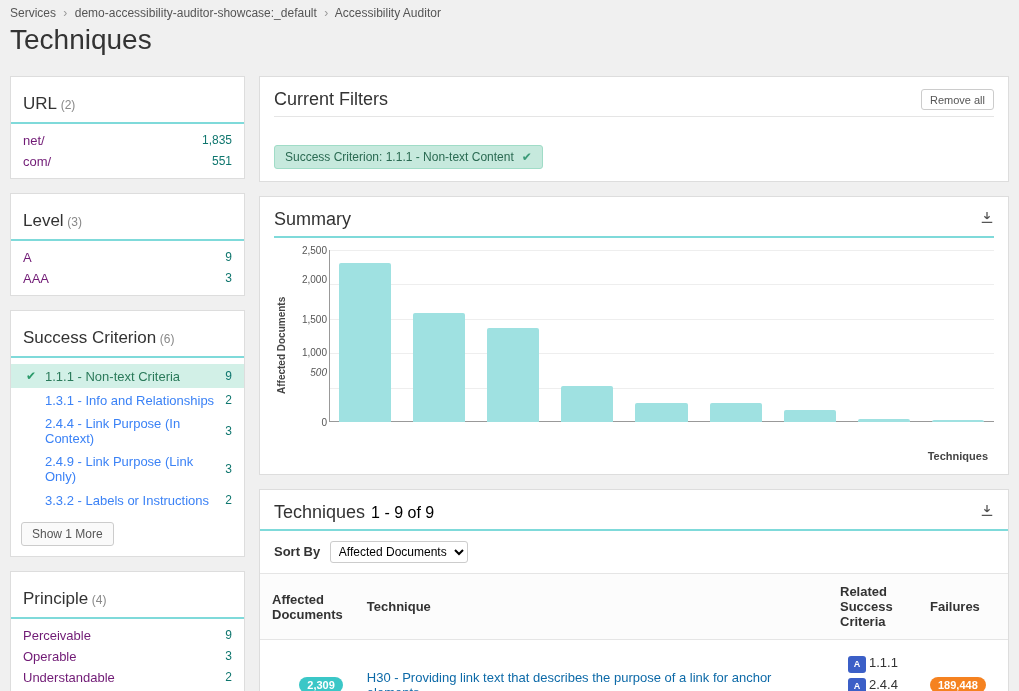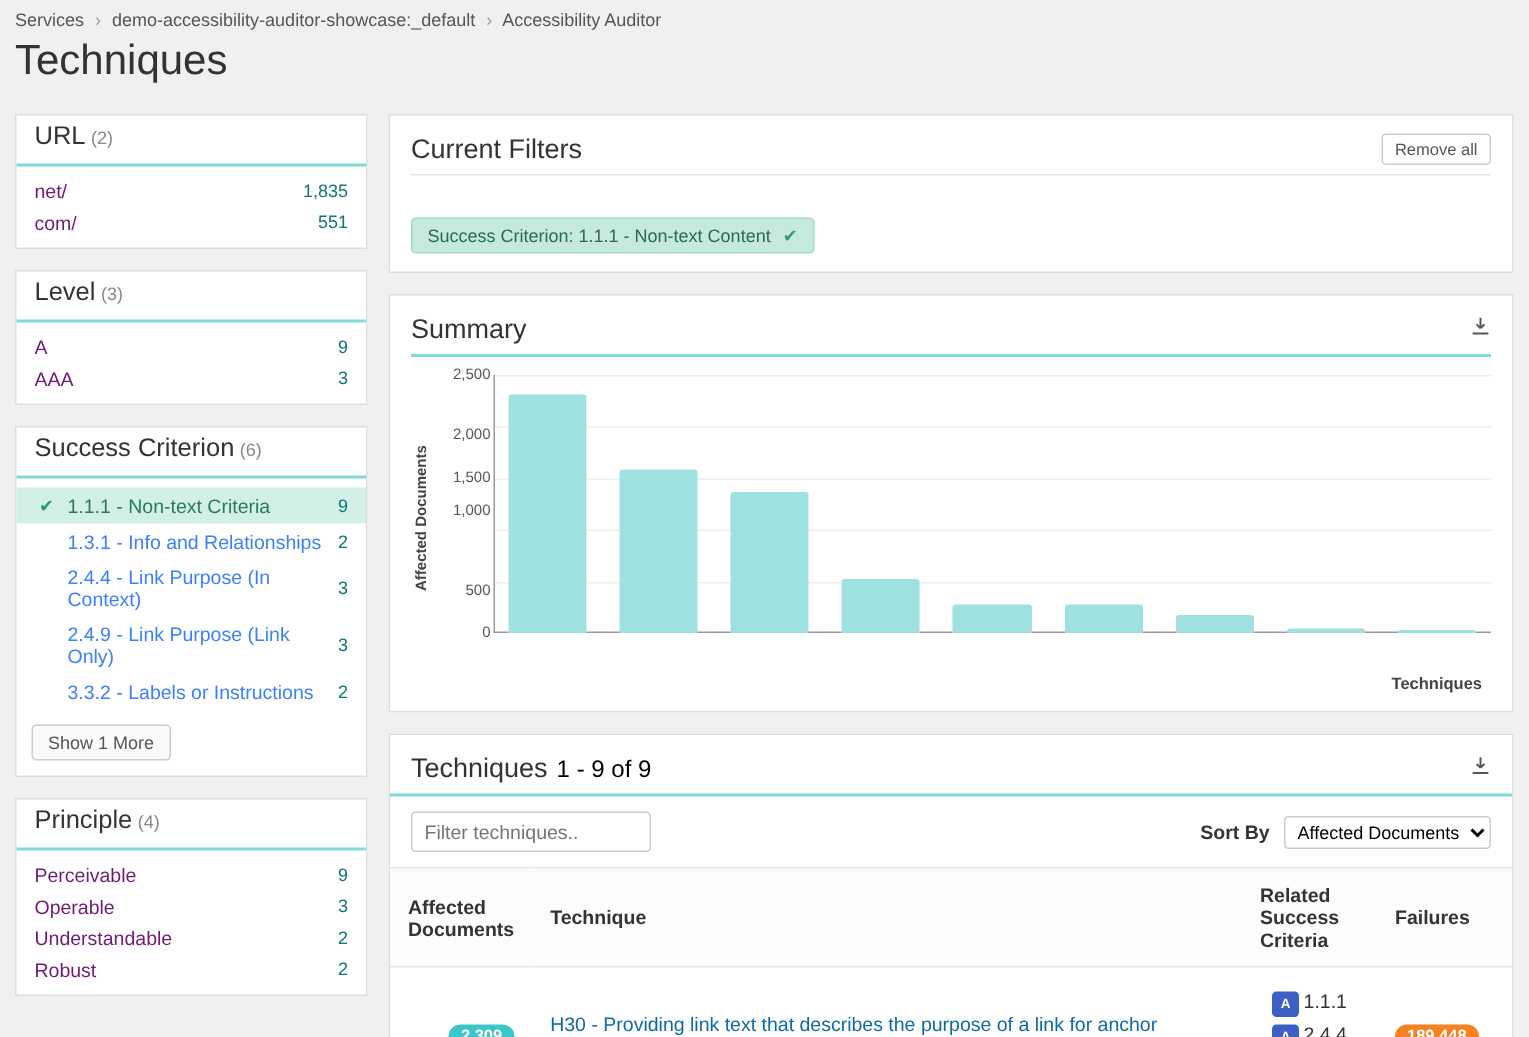--- a/index.html
+++ b/index.html
@@ -12,21 +12,21 @@
   }
   a { color: #0d6aa8; text-decoration: none; }
   .breadcrumbs { padding: 6px 10px 2px; font-size: 12px; color: #555; }
   .breadcrumbs .sep { color: #999; margin: 0 4px; }
   .breadcrumbs a { color: #555; }
   h1.page-title { font-size: 28px; font-weight: 400; color: #333; padding: 2px 10px 20px; }
   .container { display: flex; gap: 14px; padding: 0 10px 20px; }
   .sidebar { width: 235px; flex-shrink: 0; }
   .main { flex: 1; min-width: 0; }
   .panel { background: #fff; border: 1px solid #ddd; margin-bottom: 14px; }
-  .panel-header { padding: 4px 12px 8px; border-bottom: 2px solid #7fdada; }
+  .panel-header { padding: 17px 12px 8px; border-bottom: 2px solid #7fdada; }
   .panel-title { font-size: 17px; font-weight: 400; color: #333; display: inline; }
   .panel-count { font-size: 12px; color: #888; }
   .panel-body { padding: 6px 0; }
   .facet-item {
     display: flex; align-items: center;
     padding: 4px 12px; font-size: 13px; cursor: pointer;
     color: #333;
   }
   .facet-item.selected { background: #d2f0e7; color: #2a7a5a; }
   .facet-item .check {
@@ -256,44 +256,43 @@
               <div class="bar" style="height: 109.461px;"></div>
               <div class="bar" style="height: 93.568px;"></div>
               <div class="bar" style="height: 35.776px;"></div>
               <div class="bar" style="height: 19.264px;"></div>
               <div class="bar" style="height: 18.576px;"></div>
               <div class="bar" style="height: 12.384px;"></div>
               <div class="bar" style="height: 2.752px;"></div>
               <div class="bar" style="height: 2.064px;"></div>
             </div>
         <div class="ytick" style="top: 172px;">0</div>
-            <div class="ytick" style="top: 144px;">500</div>
-            <div class="ytick" style="top: 91px;">1,000</div>
+            <div class="ytick" style="top: 122px; font-style: italic;">500</div>
+            <div class="ytick" style="top: 102px;">1,000</div>
             <div class="ytick" style="top: 68.8px;">1,500</div>
-            <div class="ytick" style="top: 40px;">2,000</div>
+            <div class="ytick" style="top: 29px;">2,000</div>
             <div class="ytick" style="top: 0px;">2,500</div>
           </div>
       </div>
       <div class="xlabel">Techniques</div>
     </div>
 
     <div class="panel tech-panel">
       <div class="tech-header">
         <div class="tech-title-wrap">
           <span class="cf-title">Techniques</span>
           <span class="tech-sub">1 - 9 of 9</span>
         </div>
         <span>
           <svg class="dl-icon" viewBox="0 0 16 16" fill="currentColor">
               <path d="M8 1v8m0 0L5 6m3 3l3-3M2 13h12" stroke="currentColor" stroke-width="1.5" fill="none"></path>
             </svg>
         </span>
       </div>
       <div class="tech-toolbar">
-        <input class="filter-input" placeholder="Filter techniques.." style="">
         <div class="sortby">
           <span>Sort By</span>
           <select>
             <option>Affected Documents</option>
           </select>
         </div>
       </div>
       <table class="tech-table">
         <thead>
           <tr>

